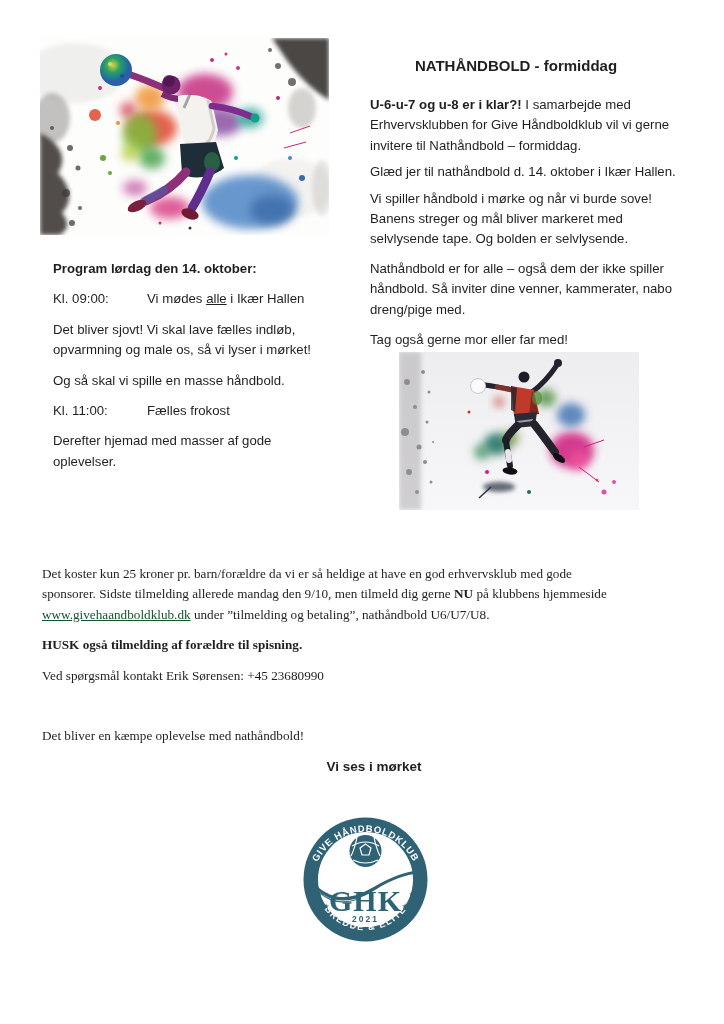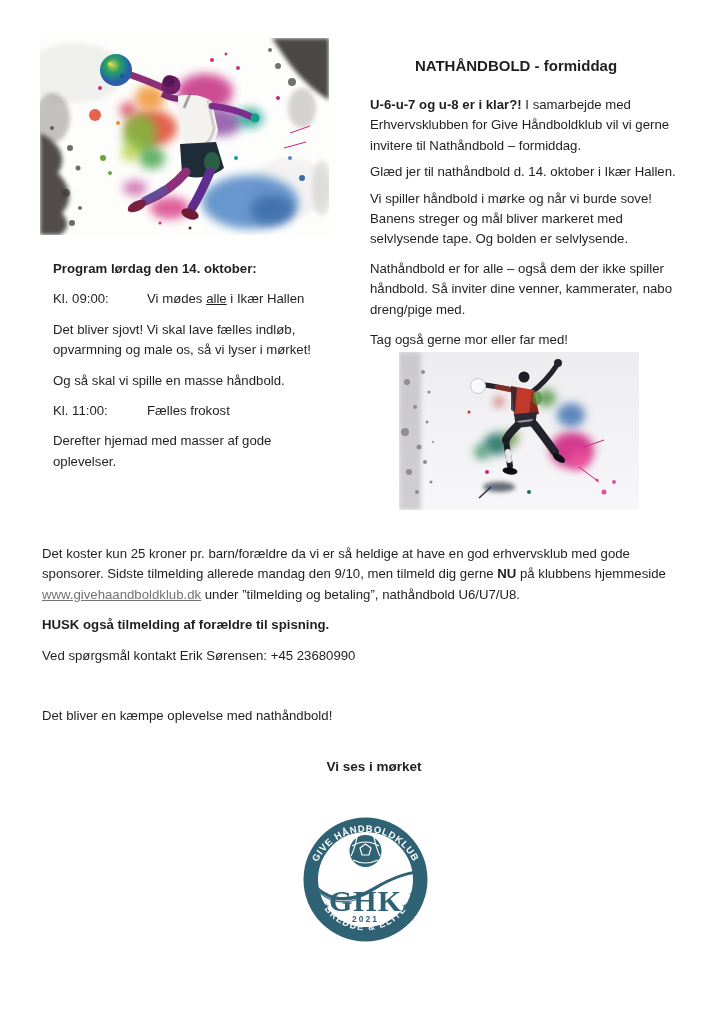--- a/index.html
+++ b/index.html
@@ -9,25 +9,25 @@
   .b{font-weight:700;}
   b{font-weight:700;}
   u{text-decoration:underline;}
   .col{position:absolute;}
   .rtop{left:370px;top:39px;width:345px;}
   .rtop .t{margin-bottom:6px;}
   .title{font-size:15px;line-height:21px;font-weight:700;margin:16px 0 19px 0;width:292px;text-align:center;}
   .left{left:53px;top:259px;width:316px;}
   .rmid{left:370px;top:259px;width:345px;}
   .tab{display:inline-block;width:94px;}
-  .footer{position:absolute;left:42px;top:544px;width:672px;}
+  .footer{position:absolute;left:42px;top:564px;width:672px;font-family:Liberation Serif, serif;}
   .big-gap{margin-top:40px;}
   .seeyou{position:absolute;left:0;top:757px;width:724px;text-align:center;font-weight:700;
           font-size:13.5px;line-height:20.4px;margin:0;padding-left:12px;}
-  .link{color:#737373;text-decoration:underline;cursor:pointer;}
+  .link{color:#14532d;text-decoration:underline;cursor:pointer;}
   .art{position:absolute;}
   .art1{left:40px;top:38px;width:289px;height:197px;}
   .art2{left:399px;top:352px;width:240px;height:158px;}
   .logo{position:absolute;left:302px;top:816px;width:127px;height:127px;}
   .ringtxt{font-family:"Liberation Sans",sans-serif;font-weight:700;fill:#ffffff;}
   .ghk{font-family:"Liberation Serif",serif;font-weight:700;fill:#2e6274;}
   .yr{font-family:"Liberation Sans",sans-serif;font-weight:700;fill:#2e6274;letter-spacing:2px;}
   svg{display:block;}
 </style>
 </head>

